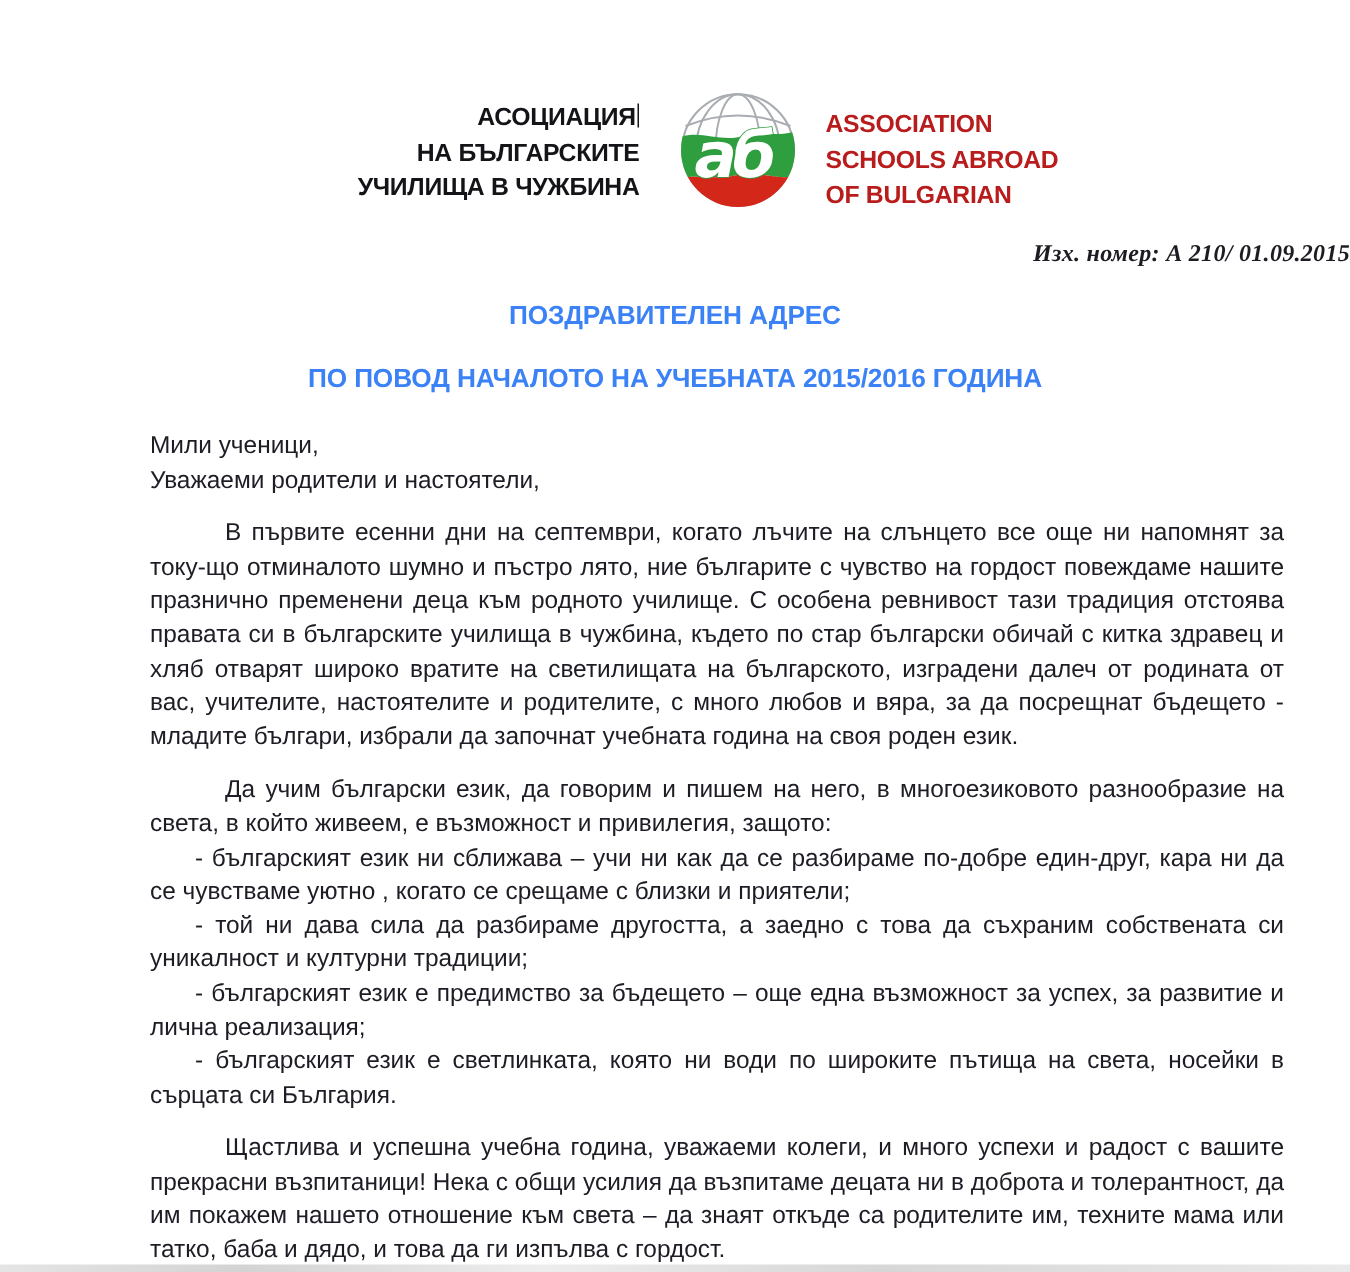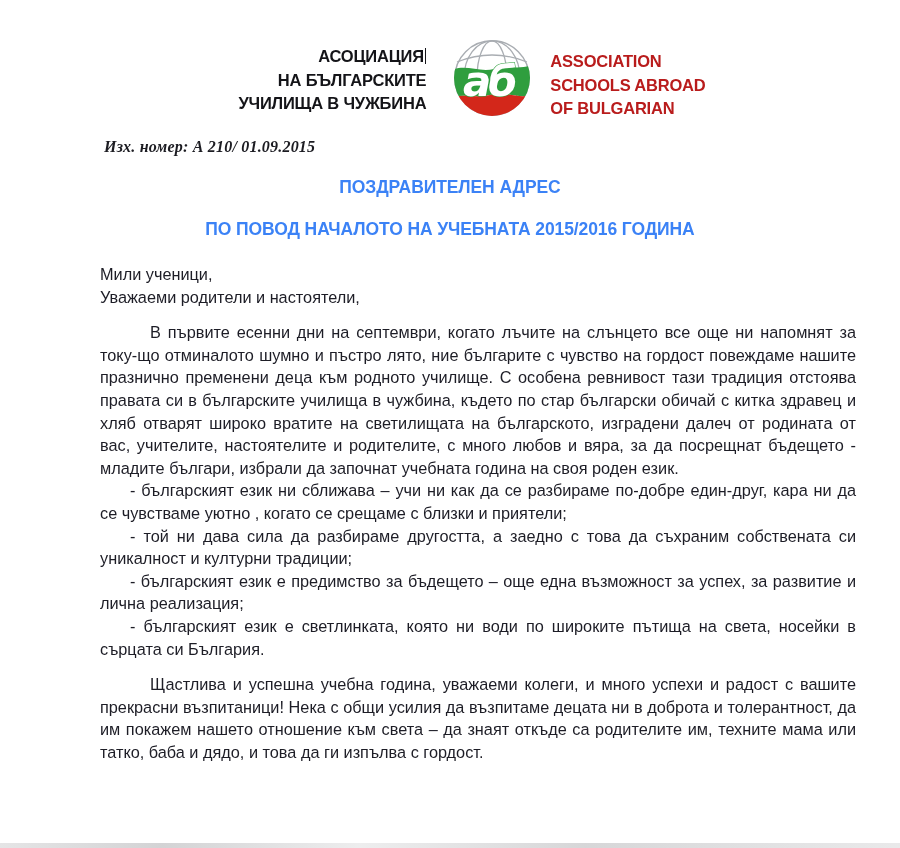--- a/index.html
+++ b/index.html
@@ -4,41 +4,41 @@
 <style>
   html, body { margin:0; padding:0; background:#ffffff; }
   .page {
     position:relative; width:900px; height:848px; margin:0 auto;
     background:#ffffff; overflow:hidden;
     font-family:"Liberation Sans", sans-serif; color:#1d1d26;
   }
   
   .letterhead {
     display:flex; align-items:flex-start;
-    width:max-content; margin:0 auto; padding-top:38px;
+    width:max-content; margin:0 auto; padding-top:60px;
     transform:translateX(22px);
   }
   .org-bg {
     text-align:right; font-weight:bold; font-size:16.5px; line-height:23.5px;
     color:#141418; padding-top:7px; letter-spacing:-0.2px;
   }
   .org-en {
     text-align:left; font-weight:bold; font-size:16.5px; line-height:23.5px;
     color:#b91c1c; padding-top:12px; letter-spacing:-0.2px;
   }
   .logo-wrap { margin:0 18px 0 26px; }
   .caret {
     display:inline-block; width:1.5px; height:16px; background:#15151a;
     vertical-align:-2px; margin-left:1px;
   }
   
   .ref {
     margin:16px 0 0 104px;
     font-family:"Liberation Serif", serif; font-style:italic; font-weight:bold;
-    font-size:16px; color:#1c1c22; letter-spacing:0.2px;
+    font-size:16px; color:#1c1c22; letter-spacing:0.2px;text-align:right;
   }
   
   .title {
     text-align:center; font-weight:bold; font-size:17.5px; color:#3b82f6;
     letter-spacing:-0.1px;
   }
   .title-main { margin-top:21px; }
   .title-sub  { margin-top:21px; }
   
   .body-text {
@@ -105,20 +105,21 @@
   <div class="title title-sub">ПО ПОВОД НАЧАЛОТО НА УЧЕБНАТА 2015/2016 ГОДИНА</div>
 
   <div class="body-text">
 
     <div class="salutation">
       <div>Мили ученици,</div>
       <div>Уважаеми родители и настоятели,</div>
     </div>
 
     <p class="para">В първите есенни дни на септември, когато лъчите на слънцето все още ни напомнят за току-що отминалото шумно и пъстро лято, ние българите с чувство на гордост повеждаме нашите празнично пременени деца към родното училище. С особена ревнивост тази традиция отстоява правата си в българските училища в чужбина, където по стар български обичай с китка здравец и хляб отварят широко вратите на светилищата на българското, изградени далеч от родината от вас, учителите, настоятелите и родителите, с много любов и вяра, за да посрещнат бъдещето - младите българи, избрали да започнат учебната година на своя роден език.</p>
+    <p class="para">Да учим български език, да говорим и пишем на него, в многоезиковото разнообразие на света, в който живеем, е възможност и привилегия, защото:</p>
     <p class="bullet">- българският език ни сближава – учи ни как да се разбираме по-добре един-друг, кара ни да се чувстваме уютно , когато се срещаме с близки и приятели;</p>
     <p class="bullet">- той ни дава сила да разбираме другостта, а заедно с това да съхраним собствената си уникалност и културни традиции;</p>
     <p class="bullet">- българският език е предимство за бъдещето – още една възможност за успех, за развитие и лична реализация;</p>
     <p class="bullet">- българският език е светлинката, която ни води по широките пътища на света, носейки в сърцата си България.</p>
     <p class="para">Щастлива и успешна учебна година, уважаеми колеги, и много успехи и радост с вашите прекрасни възпитаници! Нека с общи усилия да възпитаме децата ни в доброта и толерантност, да им покажем нашето отношение към света – да знаят откъде са родителите им, техните мама или татко, баба и дядо, и това да ги изпълва с гордост.</p>
   </div>
 
   <div class="bottom-edge"></div>
 </div>
 

